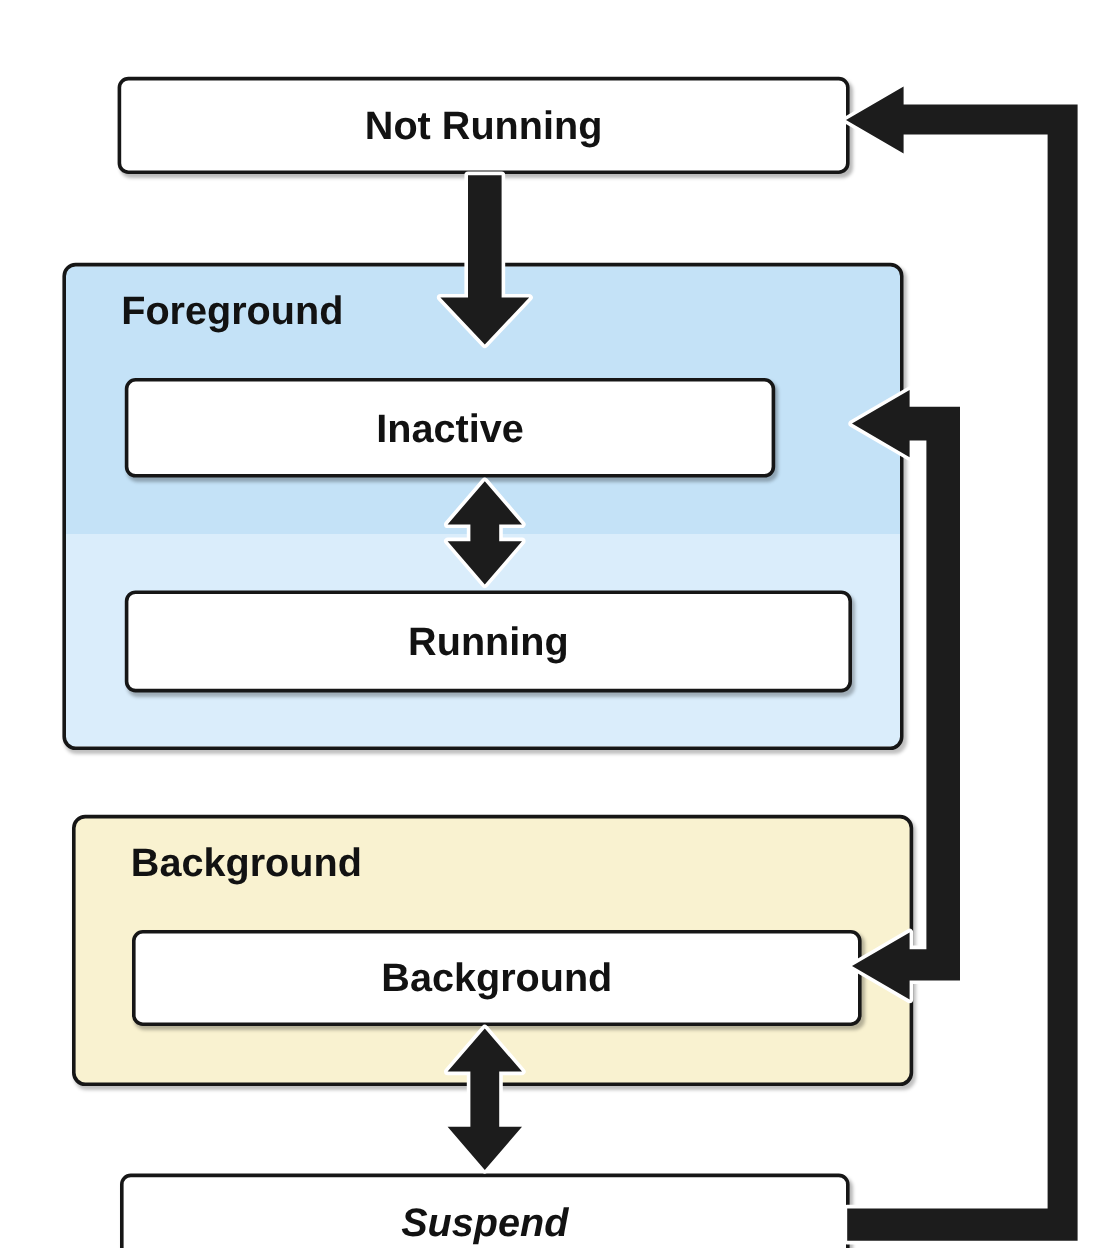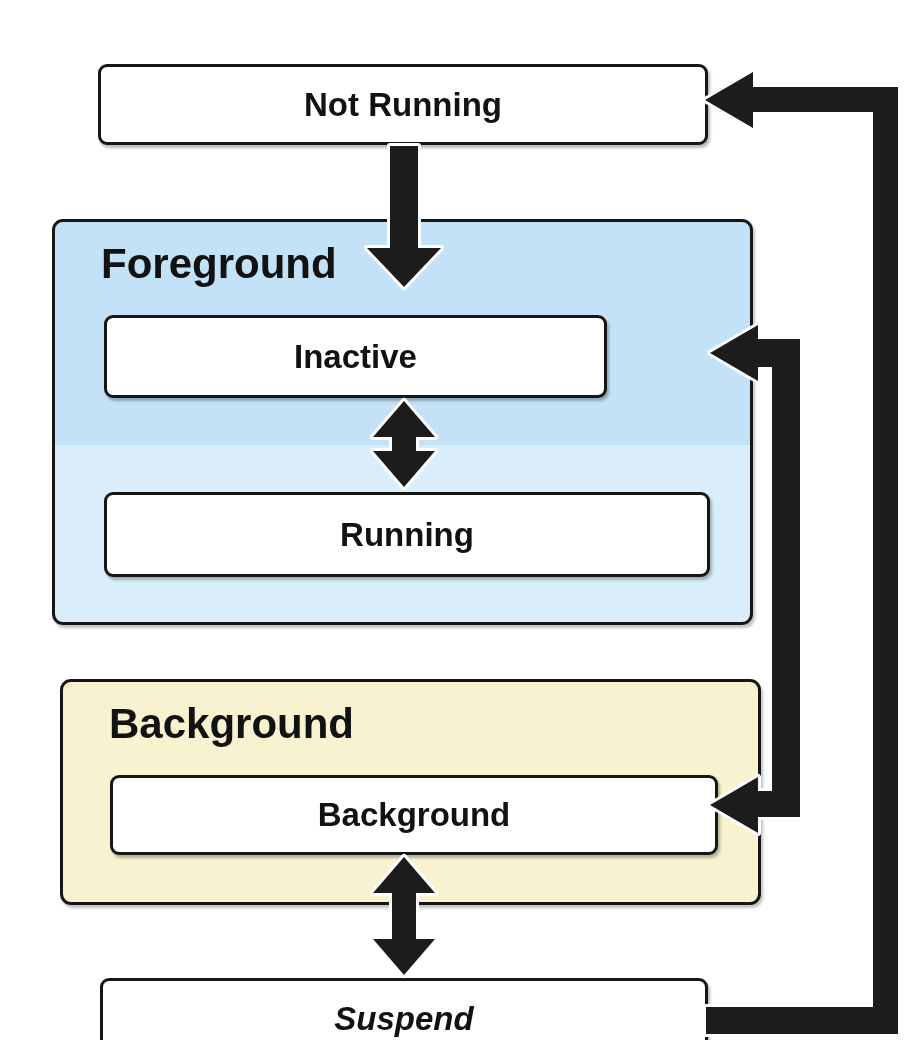--- a/index.html
+++ b/index.html
@@ -46,26 +46,26 @@
       var(--foreground-bottom, #daedfb) 223px,
       var(--foreground-bottom, #daedfb) 100%);
   }
   .group-background {
     left: 60px; top: 632px; width: 701px; height: 226px;
     background: var(--background-fill, #f9f2d0);
   }
   .group-label {
     position: absolute;
     left: 46px; top: 18px;
-    font-size: 42px;
+    font-size: 33px;
     font-weight: bold;
     color: var(--text, #121212);
   }
   .node-not-running { left: 98px;  top: 17px;  width: 610px; height: 81px; }
-  .node-inactive   { left: 49px;  top: 93px;  width: 503px; height: 83px; justify-content: center; }
+  .node-inactive   { left: 49px;  top: 93px;  width: 542px; height: 83px; justify-content: center; }
   .node-active     { left: 49px;  top: 270px; width: 606px; height: 85px; }
   .node-background { left: 47px;  top: 93px;  width: 608px; height: 80px; }
   .node-suspend    { left: 100px; top: 931px; width: 608px; height: 82px; font-style: italic; }
   .arrow-overlay {
     position: absolute;
     left: 0; top: 0; width: 922px; height: 1040px;
     z-index: 5;
     pointer-events: none;
   }
   .arrow {

